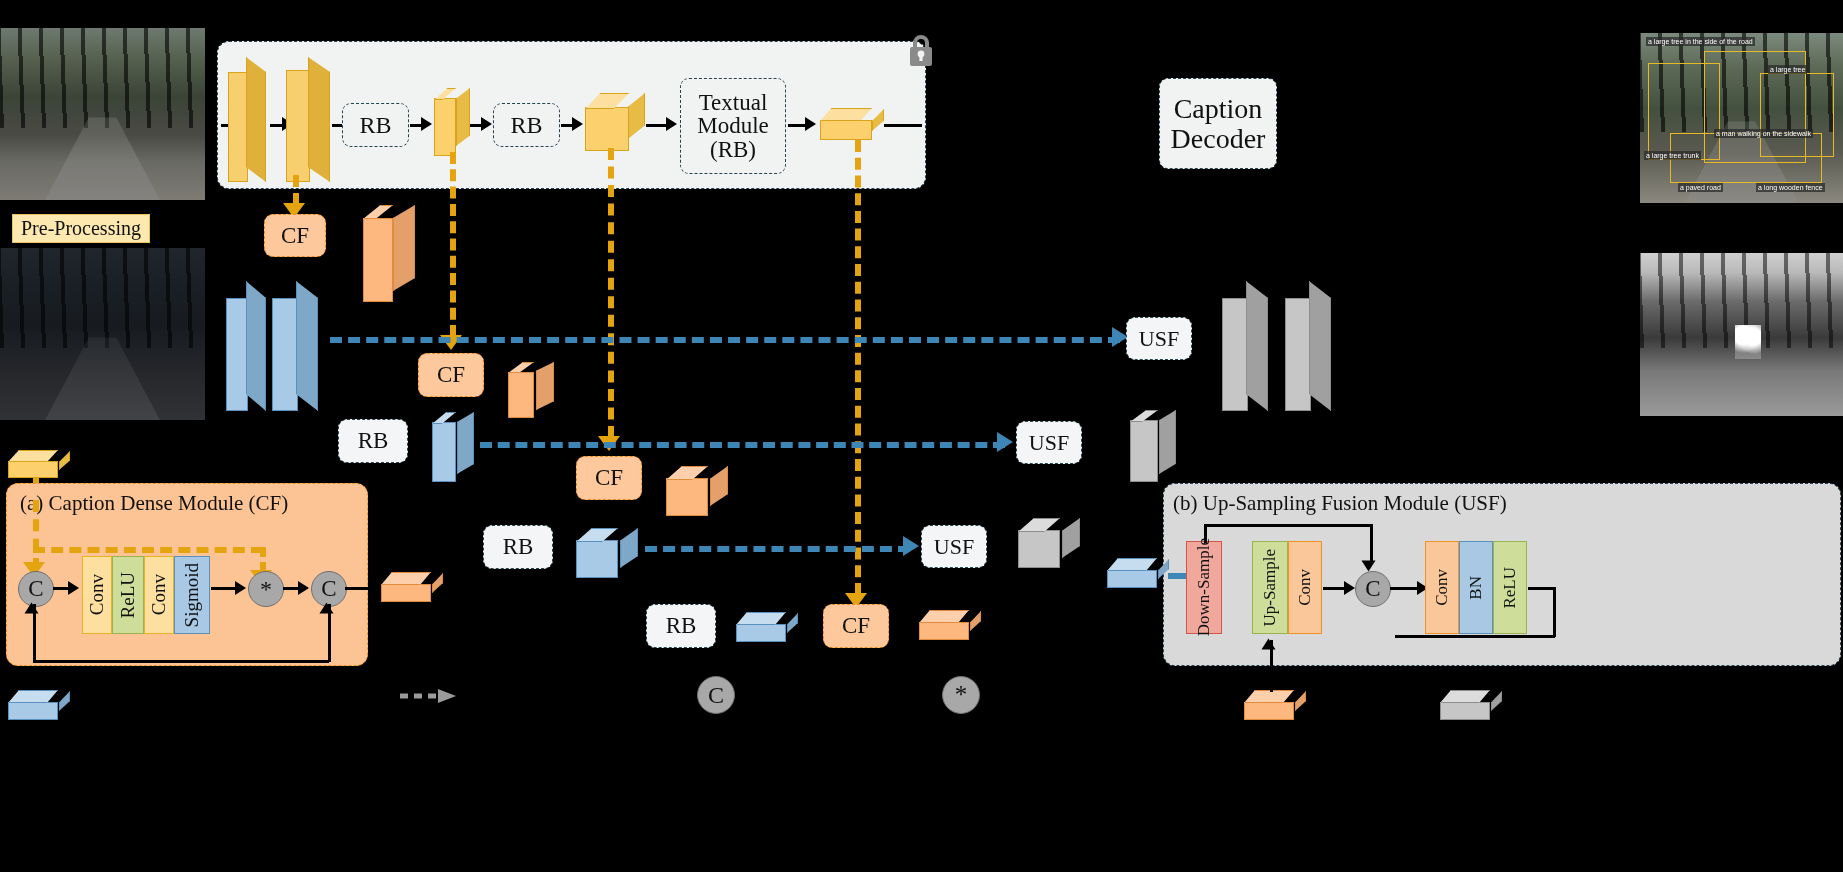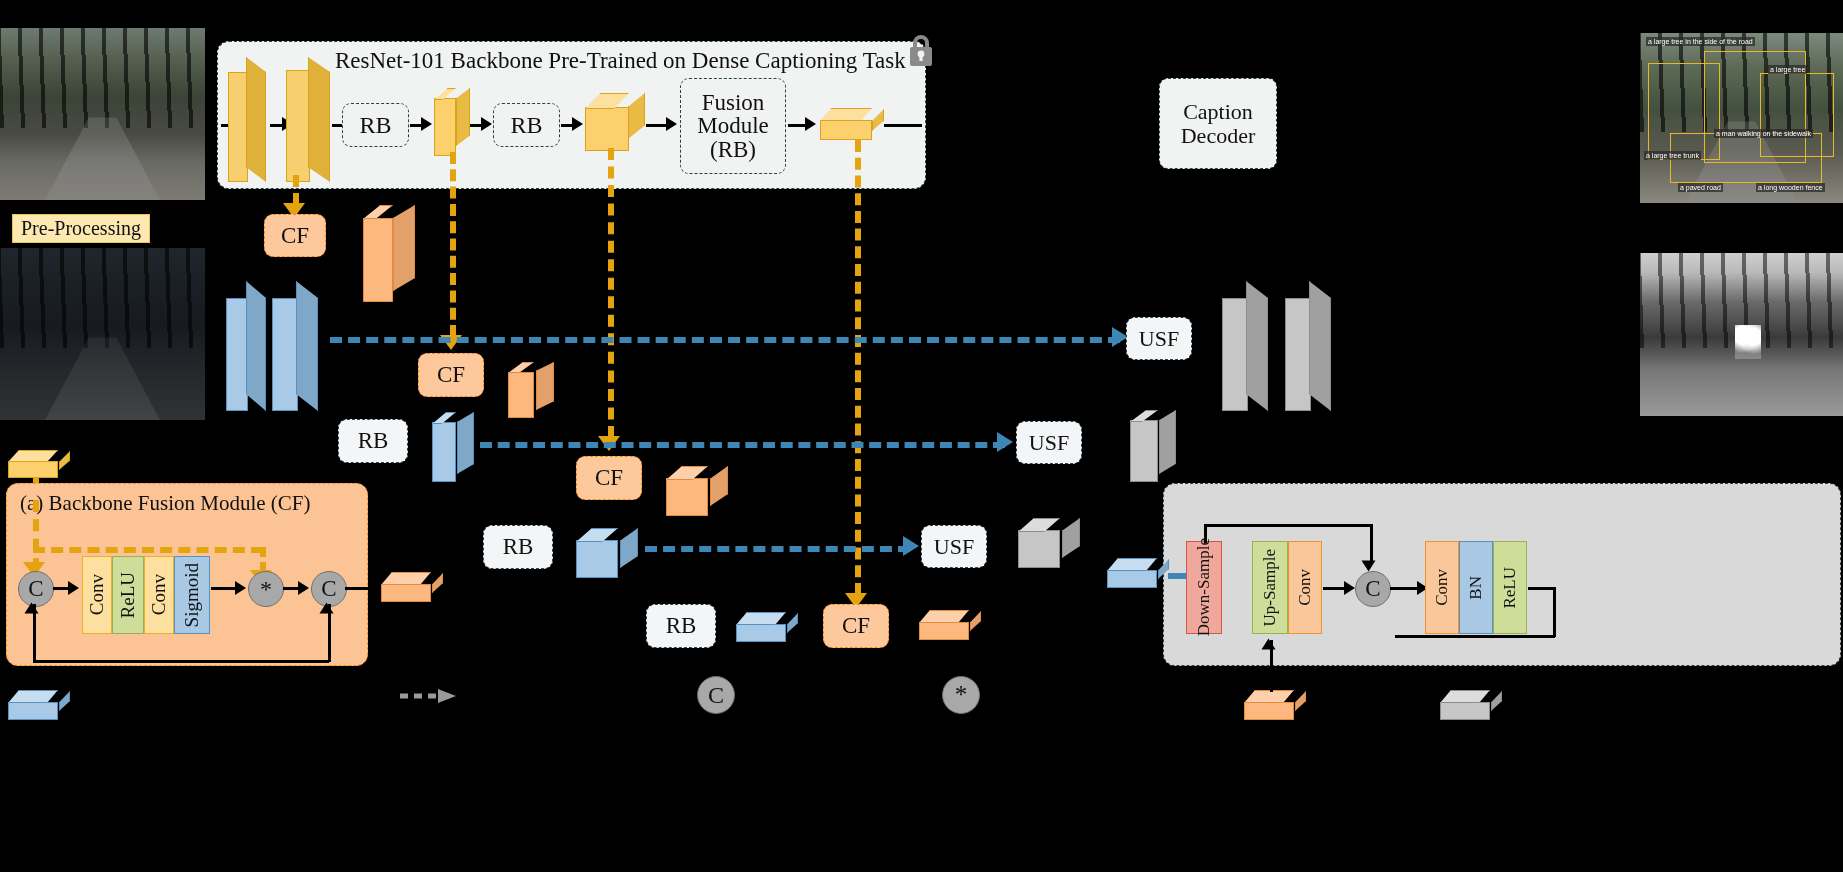--- a/index.html
+++ b/index.html
@@ -121,21 +121,20 @@
     <div class="capbox" style="left:30px;top:100px;width:150px;height:48px;"></div>
     <div class="captxt" style="left:6px;top:4px;">a large tree in the side of the road</div>
     <div class="captxt" style="left:128px;top:32px;">a large tree</div>
     <div class="captxt" style="left:74px;top:96px;">a man walking on the sidewalk</div>
     <div class="captxt" style="left:4px;top:118px;">a large tree trunk</div>
     <div class="captxt" style="left:38px;top:150px;">a paved road</div>
     <div class="captxt" style="left:116px;top:150px;">a long wooden fence</div>
   </div>
 
   <div class="backbone" style="left:217px;top:41px;width:707px;height:146px;"></div>
-  <div class="bb-title" style="left:335px;top:48px;font-size:23px;">ResNet-101 Backbone Pre-Trained on Dense Captioning Task</div>
 
   <div class="lock" style="left:905px;top:32px;">
     <svg width="32" height="36" viewBox="0 0 32 36">
       <path d="M8 16 V11 a8 8 0 0 1 16 0 V16 h-4 V11 a4 4 0 0 0 -8 0 V16 Z" fill="#8a8a8a"></path>
       <rect x="5" y="15" width="22" height="19" rx="2" fill="#8a8a8a"></rect>
       <circle cx="16" cy="22" r="3.4" fill="#f2f2f2"></circle>
       <rect x="14.4" y="22" width="3.2" height="7" fill="#f2f2f2"></rect>
     </svg>
   </div>
 
@@ -181,38 +180,38 @@
     <div class="face front" style="width:44px;height:44px;top:14px;background:#fbd06d;border:1.5px solid #d9a41c;"></div>
     <div class="face top" style="width:44px;height:16px;background:#fde0a0;border:1.5px solid #d9a41c;
          clip-path:polygon(0 100%,35% 0,100% 0,65% 100%);"></div>
     <div class="face side" style="width:17px;height:46px;top:0;background:#e8bb44;border:1.5px solid #d9a41c;
          clip-path:polygon(0 30%,100% 0,100% 70%,0 100%);"></div>
   </div>
   <div class="hline" style="left:646px;top:124px;width:22px;"></div>
   <div class="arrowR" style="left:666px;top:117px;"></div>
 
   <div class="mod mod-dash-dark" style="left:680px;top:78px;width:106px;height:96px;flex-direction:column;line-height:1.02;font-size:23px;">
-    <div>Fusion</div>
+    <div>Textual</div>
     <div>Module</div>
     <div>(RB)</div>
   </div>
   <div class="hline" style="left:788px;top:124px;width:20px;"></div>
   <div class="arrowR" style="left:805px;top:117px;"></div>
 
   <div class="cub" style="left:820px;top:108px;width:64px;height:33px;">
     <div class="face front" style="width:52px;height:20px;top:12px;background:#fbd06d;border:1.5px solid #d9a41c;"></div>
     <div class="face top" style="width:52px;height:13px;background:#fde0a0;border:1.5px solid #d9a41c;
          clip-path:polygon(0 100%,22% 0,100% 0,78% 100%);"></div>
     <div class="face side" style="width:12px;height:22px;top:1px;background:#e8bb44;border:1.5px solid #d9a41c;
          clip-path:polygon(0 55%,100% 0,100% 52%,0 100%);"></div>
   </div>
   <div class="hline" style="left:884px;top:124px;width:38px;"></div>
 
 
-  <div class="mod mod-dash-dark" style="left:1159px;top:78px;width:118px;height:91px;flex-direction:column;line-height:1.05;font-size:22px;">
+  <div class="mod mod-dash-dark" style="left:1159px;top:78px;width:118px;height:91px;flex-direction:column;line-height:1.05;font-size:28px;">
     <div>Caption</div>
     <div>Decoder</div>
   </div>
 
   <div class="dash-y-v" style="left:293px;top:175px;height:30px;"></div>
   <div class="arrY" style="left:283px;top:203px;"></div>
 
   <div class="dash-y-v" style="left:450px;top:152px;height:185px;"></div>
   <div class="arrY" style="left:440px;top:335px;"></div>
 
@@ -332,21 +331,21 @@
   <div class="cub" style="left:8px;top:450px;width:62px;height:30px;">
     <div class="face front" style="width:50px;height:17px;top:11px;background:#fbd06d;border:1.5px solid #d9a41c;"></div>
     <div class="face top" style="width:50px;height:12px;background:#fde0a0;border:1.5px solid #d9a41c;
          clip-path:polygon(0 100%,22% 0,100% 0,78% 100%);"></div>
     <div class="face side" style="width:11px;height:19px;top:1px;background:#e8bb44;border:1.5px solid #d9a41c;
          clip-path:polygon(0 58%,100% 0,100% 50%,0 100%);"></div>
   </div>
   <div class="dash-y-v" style="left:33px;top:478px;width:0;height:100px;"></div>
 
   <div class="mod-solid-orange" style="position:absolute;left:6px;top:483px;width:360px;height:181px;"></div>
-  <div class="lbl" style="left:20px;top:491px;font-size:21px;">(a) Backbone Fusion Module (CF)</div>
+  <div class="lbl" style="left:20px;top:491px;font-size:21px;">(a) Caption Dense Module (CF)</div>
 
   <div class="dash-y-v" style="left:33px;top:500px;height:70px;"></div>
   <div class="dash-y-h" style="left:33px;top:547px;width:230px;"></div>
   <div class="dash-y-v" style="left:260px;top:547px;height:25px;"></div>
   <div class="arrY" style="left:250px;top:570px;"></div>
   <div class="arrY" style="left:23px;top:562px;"></div>
 
   <div class="circ" style="left:18px;top:571px;width:34px;height:34px;font-size:23px;">C</div>
   <div class="hline" style="left:53px;top:587px;width:18px;"></div>
   <div class="arrowR" style="left:68px;top:581px;"></div>
@@ -388,20 +387,21 @@
   <div class="hline" style="left:345px;top:587px;width:32px;"></div>
   <div class="cub" style="left:381px;top:572px;width:62px;height:32px;">
     <div class="face front" style="width:50px;height:18px;top:12px;background:#fcb87e;border:1.5px solid #e08c3c;"></div>
     <div class="face top" style="width:50px;height:13px;background:#fdd0ab;border:1.5px solid #e08c3c;
          clip-path:polygon(0 100%,22% 0,100% 0,78% 100%);"></div>
     <div class="face side" style="width:11px;height:20px;top:1px;background:#e3a06a;border:1.5px solid #e08c3c;
          clip-path:polygon(0 58%,100% 0,100% 50%,0 100%);"></div>
   </div>
 
   <div class="mod-solid-gray" style="position:absolute;left:1163px;top:483px;width:676px;height:181px;"></div>
+  <div class="lbl" style="left:1173px;top:491px;font-size:21px;">(b) Up-Sampling Fusion Module (USF)</div>
 
   <div class="cub" style="left:1107px;top:558px;width:62px;height:32px;">
     <div class="face front" style="width:50px;height:18px;top:12px;background:#a9cae6;border:1.5px solid #5a90bd;"></div>
     <div class="face top" style="width:50px;height:13px;background:#c6dcef;border:1.5px solid #5a90bd;
          clip-path:polygon(0 100%,22% 0,100% 0,78% 100%);"></div>
     <div class="face side" style="width:11px;height:20px;top:1px;background:#7fa8c8;border:1.5px solid #5a90bd;
          clip-path:polygon(0 58%,100% 0,100% 50%,0 100%);"></div>
   </div>
   <div class="dash-b-h" style="left:1168px;top:573px;width:22px;"></div>
   <div class="arrBsm" style="left:1186px;top:566px;"></div>

